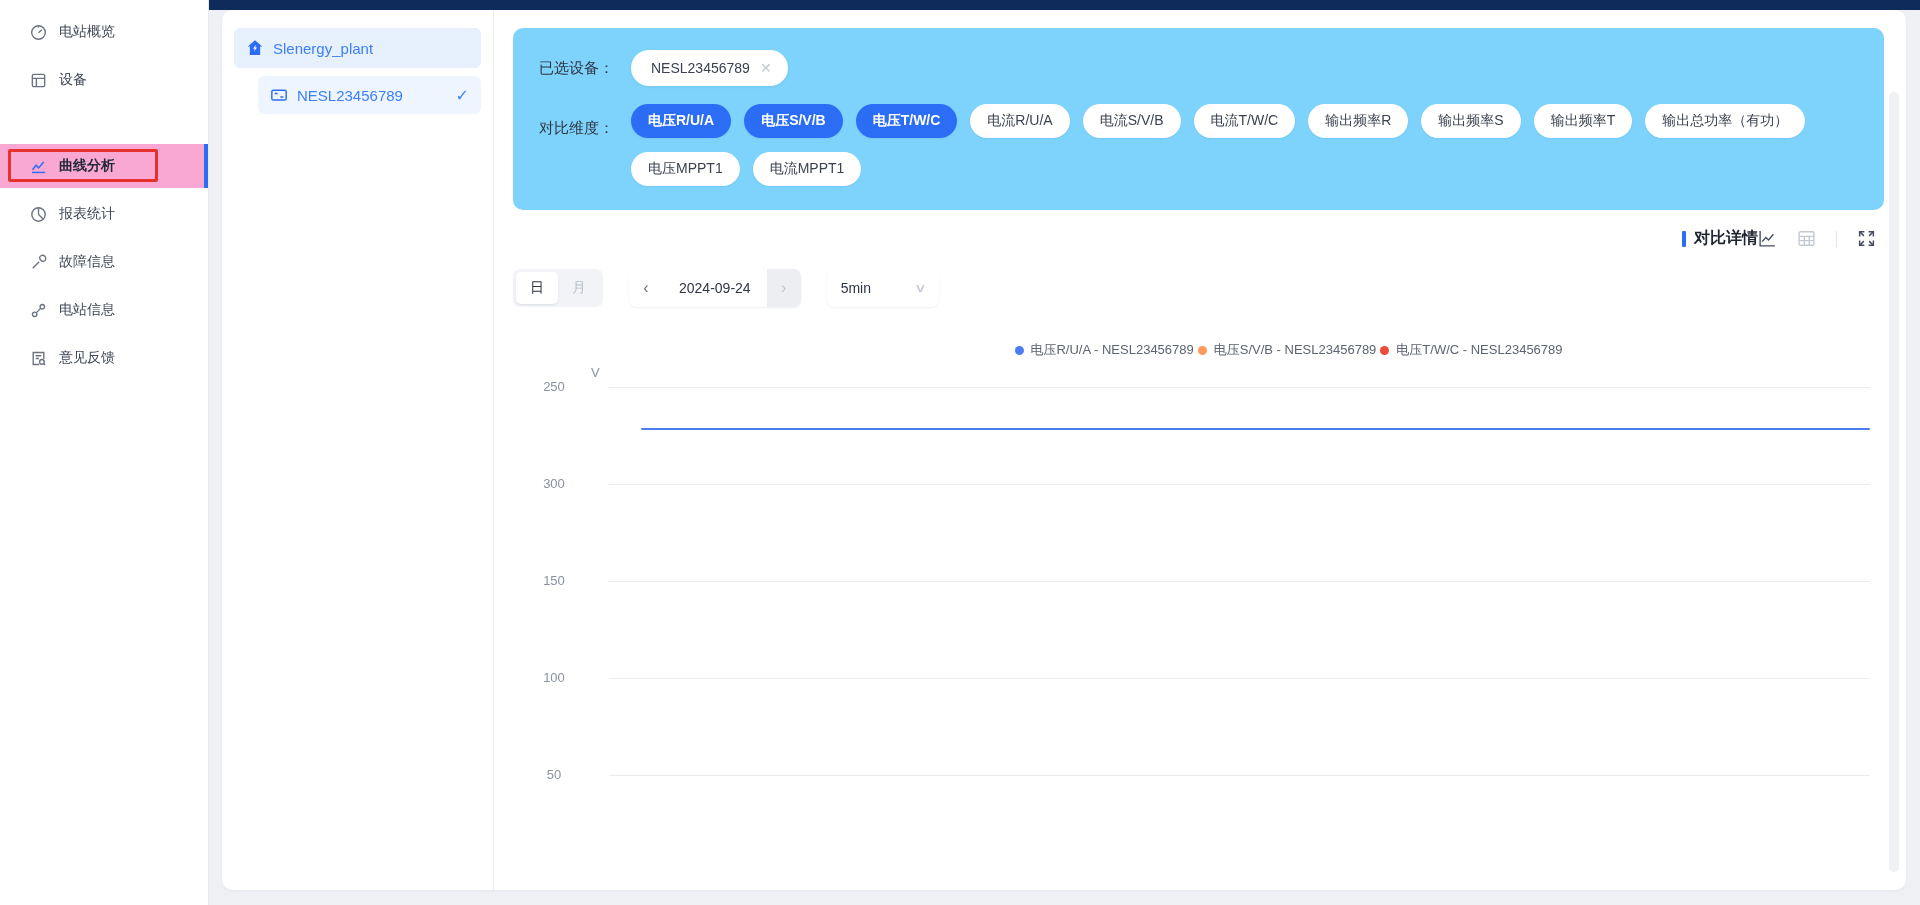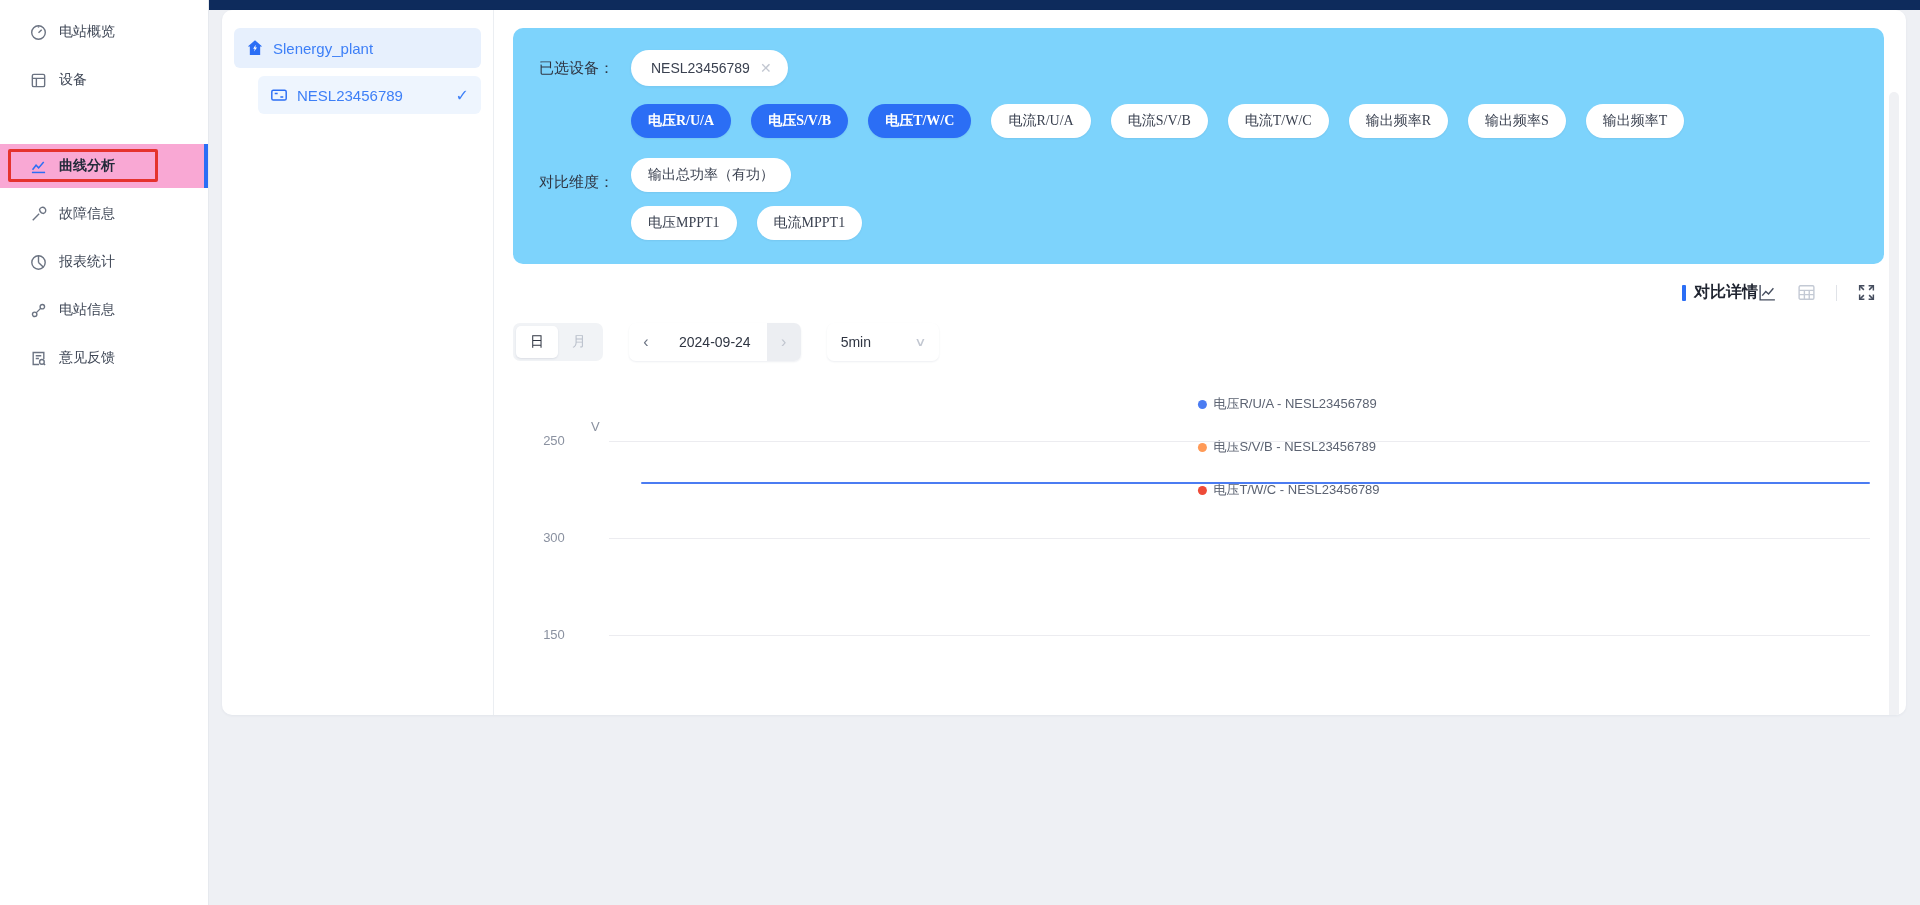--- a/index.html
+++ b/index.html
@@ -12,39 +12,39 @@
   
   .sidebar { position:absolute; left:0; top:0; width:209px; height:905px; background:#fff; border-right:1px solid #e6e9ee; z-index:5; padding-top:10px; }
   .side-item { position:relative; height:44px; margin-bottom:4px; display:flex; align-items:center; padding-left:30px; gap:12px; font-size:14px; color:#3f4756; cursor:pointer; }
   .side-item .ic { width:17px; height:17px; color:#6b7382; flex:0 0 auto; display:flex; }
   .side-item.active { background:#f9a8d4; color:#232b3a; font-weight:bold;margin-top:42px; }
   .side-item.active .ic { color:#2b6ef5; }
   .side-item.active::after { content:""; position:absolute; right:0; top:0; width:4px; height:100%; background:#2b6ef5; }
   .anno-box { position:absolute; left:8px; top:5px; width:150px; height:33px; border:3px solid #e5322d; border-radius:2px; pointer-events:none; }
 
   
-  .main-card { position:absolute; left:222px; top:10px; width:1684px; height:705px; background:#fff; border-radius:10px; box-shadow:0 1px 3px rgba(20,40,80,.05); overflow:hidden; }
+  .main-card { position:absolute; left:222px; top:10px; width:1684px; height:880px; background:#fff; border-radius:10px; box-shadow:0 1px 3px rgba(20,40,80,.05); overflow:hidden; }
 
   
   .tree-pane { position:absolute; left:0; top:0; width:272px; height:100%; border-right:1px solid #ebeef2; padding:18px 12px; }
   .tree-plant { display:flex; align-items:center; gap:9px; height:40px; background:#e7f0fd; border-radius:6px; padding:0 12px; color:#3d7ff7; font-size:15px; cursor:pointer; }
   .tree-device { display:flex; align-items:center; gap:9px; height:38px; background:#eef5fe; border-radius:6px; padding:0 12px; margin:8px 0 0 24px; color:#3d7ff7; font-size:15px; cursor:pointer; }
   .tree-device .spacer { flex:1; }
   .check { color:#3d7ff7; font-size:16px; font-weight:bold; }
   .tree-ic { width:18px; height:18px; display:flex; color:#2b6ef5; flex:0 0 auto; }
 
   
   .content-pane { position:absolute; left:272px; top:0; right:0; bottom:0; padding:18px 22px 0 19px; }
 
   .filter-card { background:#7dd3fc; border-radius:10px; padding:22px 26px 24px 26px; }
   .f-row { display:flex; align-items:center; }
   .f-label { font-size:15px; color:#2f3542; width:92px; flex:0 0 auto; }
   .dev-chip { display:flex; align-items:center; gap:10px; background:#fff; border-radius:18px; height:36px; padding:0 16px 0 20px; font-size:14px; color:#3a4150; box-shadow:0 1px 3px rgba(30,50,90,.08); cursor:default; }
   .dev-chip .x { color:#c2c7d1; font-size:14px; cursor:pointer; }
-  .chips { display:flex; align-items:center; gap:20px; flex-wrap:wrap;font-family:Liberation Serif, serif; }
+  .chips { display:flex; align-items:center; gap:13px; flex-wrap:wrap; }
   .chip { height:34px; display:flex; align-items:center; padding:0 17px; border-radius:17px; background:#fff; color:#3a4150; font-size:14px; box-shadow:0 1px 2px rgba(30,50,90,.07); cursor:pointer; white-space:nowrap; }
   .chip.sel { background:#2b6ef5; color:#fff; font-weight:bold; }
   .f-row + .f-row { margin-top:18px;align-items:flex-end; }
   .f-row.cont { margin-top:14px; padding-left:92px; }
 
   
   .sec-head { margin-top:18px; display:flex; align-items:center; justify-content:flex-end; }
   .sec-title { display:flex; align-items:center; gap:8px; font-size:16px; font-weight:bold; color:#1f2430; }
   .sec-title::before { content:""; width:4px; height:16px; background:#2b6ef5; border-radius:1px; display:inline-block; }
   .sec-tools { display:flex; align-items:center; gap:20px; padding-right:8px; color:#454d5e; }
@@ -59,21 +59,21 @@
   .seg-btn.on { background:#fff; color:#2f3542; box-shadow:0 1px 2px rgba(30,50,90,.10); }
   .datenav { display:flex; align-items:center; background:#fff; border-radius:7px; box-shadow:0 1px 2px rgba(30,50,90,.08); overflow:hidden; height:38px; }
   .datenav .nav-btn { width:34px; height:100%; display:flex; align-items:center; justify-content:center; color:#6d7585; font-size:16px; cursor:pointer; }
   .datenav .nav-btn.disabled { background:#eceef2; color:#c0c5cf; cursor:default; }
   .datenav .dateval { padding:0 16px; font-size:14px; color:#2f3542; }
   .ddl { display:flex; align-items:center; justify-content:space-between; background:#fff; border-radius:7px; box-shadow:0 1px 2px rgba(30,50,90,.08); height:38px; width:112px; padding:0 14px; font-size:14px; color:#2f3542; cursor:pointer; }
   .ddl .caret { color:#c2c7d1; font-size:12px; transform:scaleX(1.4); }
 
   
   .chart { position:relative; margin-top:12px; height:545px; overflow:hidden; }
-  .legend { position:absolute; top:22px; left:50%; transform:translateX(-50%); margin-left:90px; display:flex; gap:25px;flex-direction:column; }
+  .legend { position:absolute; top:22px; left:50%; transform:translateX(-50%); margin-left:90px; display:flex; gap:4px; }
   .lg-item { display:flex; align-items:center; gap:7px; font-size:13px; color:#5c6372; cursor:pointer; white-space:nowrap; }
   .lg-dot { width:9px; height:9px; border-radius:50%; }
   .unit { position:absolute; left:78px; top:46px; font-size:13px; color:#8a91a0; }
   .gline { position:absolute; left:96px; right:14px; height:1px; background:#ececf0; }
   .gtick { position:absolute; left:0; width:82px; text-align:center; font-size:13px; color:#8a91a0; }
   .dataline { position:absolute; left:128px; right:14px; height:2px; border-radius:1px; }
 
   
   .scrollbar { position:absolute; right:7px; top:82px; width:10px; height:780px; background:#f0f1f4; border-radius:5px; cursor:pointer; }
 </style>
@@ -108,34 +108,34 @@
           <path d="M1.8 13.6h12.4"></path>
           <path d="M2.4 11l3.3-4.2 2.4 2.5 4.8-5.6"></path>
         </svg>
     </span>
     <span>曲线分析</span>
     <span class="anno-box"></span>
   </div>
   <div class="side-item">
     <span class="ic">
       <svg viewBox="0 0 16 16" fill="none" stroke="currentColor" stroke-width="1.3">
+          <circle cx="8" cy="8" r="6.3"></circle>
+          <path d="M8 8V1.7M8 8l4.4 4.3"></path>
+        </svg>
+    </span>
+    <span>报表统计</span>
+  </div>
+  <div class="side-item">
+    <span class="ic">
+      <svg viewBox="0 0 16 16" fill="none" stroke="currentColor" stroke-width="1.3">
           <path d="M2.6 13.4 8.6 7.4"></path>
           <path d="M9 3.2a3 3 0 1 1 3.8 3.8l-2-.6-1.2-1.2z"></path>
         </svg>
     </span>
     <span>故障信息</span>
-  </div>
-  <div class="side-item">
-    <span class="ic">
-      <svg viewBox="0 0 16 16" fill="none" stroke="currentColor" stroke-width="1.3">
-          <circle cx="8" cy="8" r="6.3"></circle>
-          <path d="M8 8V1.7M8 8l4.4 4.3"></path>
-        </svg>
-    </span>
-    <span>报表统计</span>
   </div>
   <div class="side-item">
     <span class="ic">
       <svg viewBox="0 0 16 16" fill="none" stroke="currentColor" stroke-width="1.3">
           <circle cx="4.4" cy="11.6" r="2.1"></circle>
           <circle cx="11.6" cy="4.4" r="2.1"></circle>
           <path d="M6 10l4-4"></path>
         </svg>
     </span>
     <span>电站信息</span>

